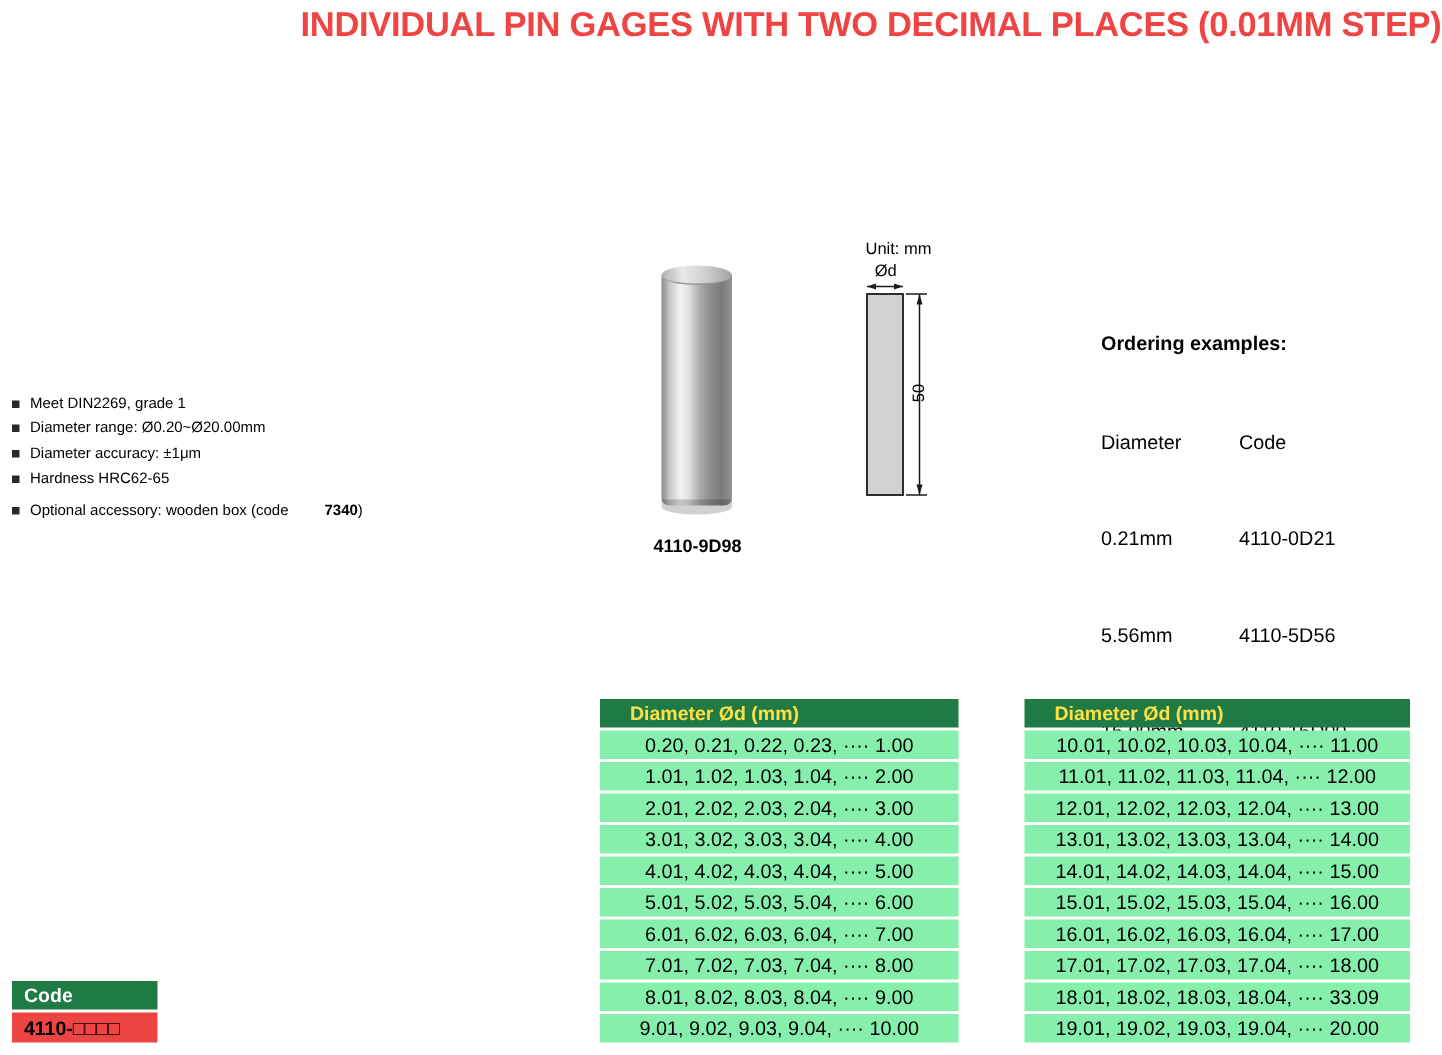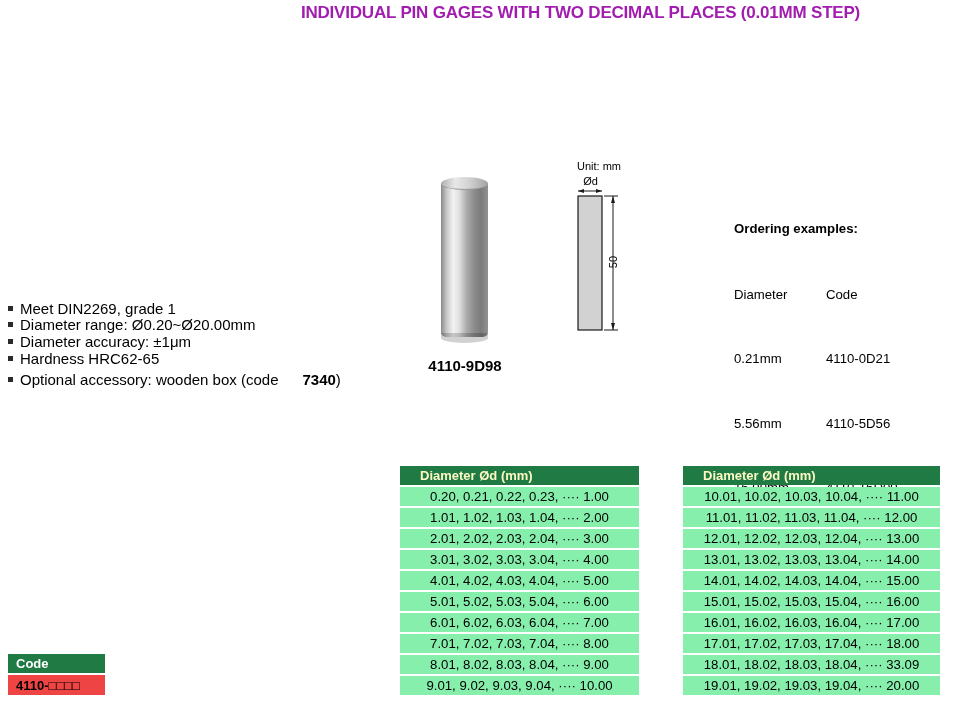--- a/index.html
+++ b/index.html
@@ -1,60 +1,60 @@
 <!DOCTYPE html>
 <html><head>
 <meta charset="utf-8">
 <style>
   * { margin:0; padding:0; box-sizing:border-box; }
   html,body { background:#fff; }
   body { font-family:"Liberation Sans","DejaVu Sans",sans-serif; color:#000; }
   .page { position:relative; width:961px; height:703px; background:#fff; overflow:hidden; }
 
-  .page-title { position:absolute; left:200px; top:3px; width:761px; text-align:center;
-    font-size:17px; font-weight:700; letter-spacing:-0.2px; color:#a21caf; }
+  .page-title { position:absolute; left:200px; top:3px; width:761px; text-align:right;
+    font-size:23px; font-weight:700; letter-spacing:-0.2px; color:#ef4444; }
 
   
-  .features { position:absolute; left:8px; top:261px; font-size:15px; color:#000;margin-top:39px; }
+  .features { position:absolute; left:8px; top:261px; font-size:10px; color:#000; }
   .feature-item { height:16.6px; display:flex; align-items:center; white-space:nowrap; }
   .feature-item::before { content:""; width:5px; height:5px; background:#2a2a2a; margin-right:7px; flex:none; }
   .feature-item.optional { margin-top:5px; }
   .feature-item b { font-weight:700;padding-left:24px; }
 
   
   .pin { position:absolute; left:441px; top:177px; width:47px; height:166px; }
   .pin-body { position:absolute; left:0; top:6px; width:47px; height:154px;
     background:linear-gradient(90deg,#8a8a8a 0%,#c8c8c8 12%,#f2f2f2 26%,#e2e2e2 38%,#aaaaaa 55%,#8d8d8d 70%,#7b7b7b 85%,#929292 100%);
     border-radius:0 0 5px 5px; }
   .pin-top { position:absolute; left:0; top:0; width:47px; height:13px; border-radius:50%;
     background:linear-gradient(90deg,#b0b0b0,#e8e8e8 30%,#d2d2d2 60%,#a2a2a2);
     border-bottom:1px solid #9a9a9a; }
   .pin-shade { position:absolute; left:0; bottom:0; width:47px; height:10px; border-radius:0 0 50% 50%;
     background:rgba(0,0,0,0.18); }
   .pin-label { position:absolute; left:418px; top:357px; width:94px; text-align:center;
-    font-size:15px; font-weight:700; }
+    font-size:12px; font-weight:700; }
 
   
   .unit-label { position:absolute; left:577px; top:160px; font-size:11px; }
   .dia-label { position:absolute; left:578px; top:175px; width:25px; text-align:center; font-size:11px; }
   .len-label { position:absolute; left:607px; top:256px; font-size:11px; transform:rotate(-90deg); }
   .drawing-svg { position:absolute; left:565px; top:188px; }
 
   
   .ordering { position:absolute; left:734px; top:221px; width:230px; font-size:13.2px; }
   .ord-title { font-weight:700; height:17px; }
   .ord-row { display:flex; height:16.5px; align-items:center;margin-top:48px; }
   .ord-c1 { width:92px; flex:none; }
   .ord-note { margin-top:17px; height:16.5px; }
 
   
   .dia-table { position:absolute; top:466px; }
   .dia-table.t1 { left:400px; width:239px; }
   .dia-table.t2 { left:683px; width:257px; }
-  .t-header { height:19px; margin-bottom:2px; background:#1f7a44; color:#fef9c3;
+  .t-header { height:19px; margin-bottom:2px; background:#1f7a44; color:#fde047;
     font-weight:700; font-size:13px; display:flex; align-items:center; padding-left:20px; }
   .t-row { height:19px; margin-bottom:2px; background:#86efac; font-size:13.2px;
     display:flex; align-items:center; justify-content:center; white-space:nowrap; }
 
   
   .code-header { position:absolute; left:8px; top:654px; width:97px; height:19px;
     background:#1f7a44; color:#fff; font-weight:700; font-size:13px;
     display:flex; align-items:center; padding-left:8px; }
   .code-value { position:absolute; left:8px; top:675px; width:97px; height:20px;
     background:#ef4444; color:#000; font-weight:700; font-size:13px;

